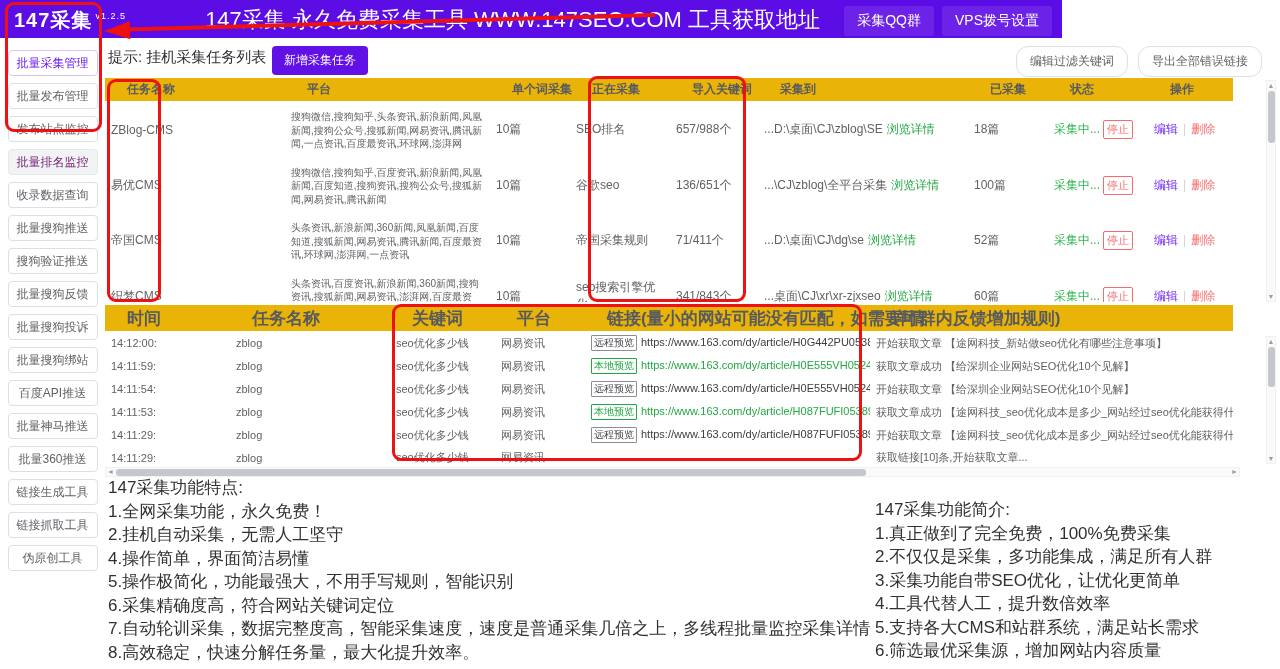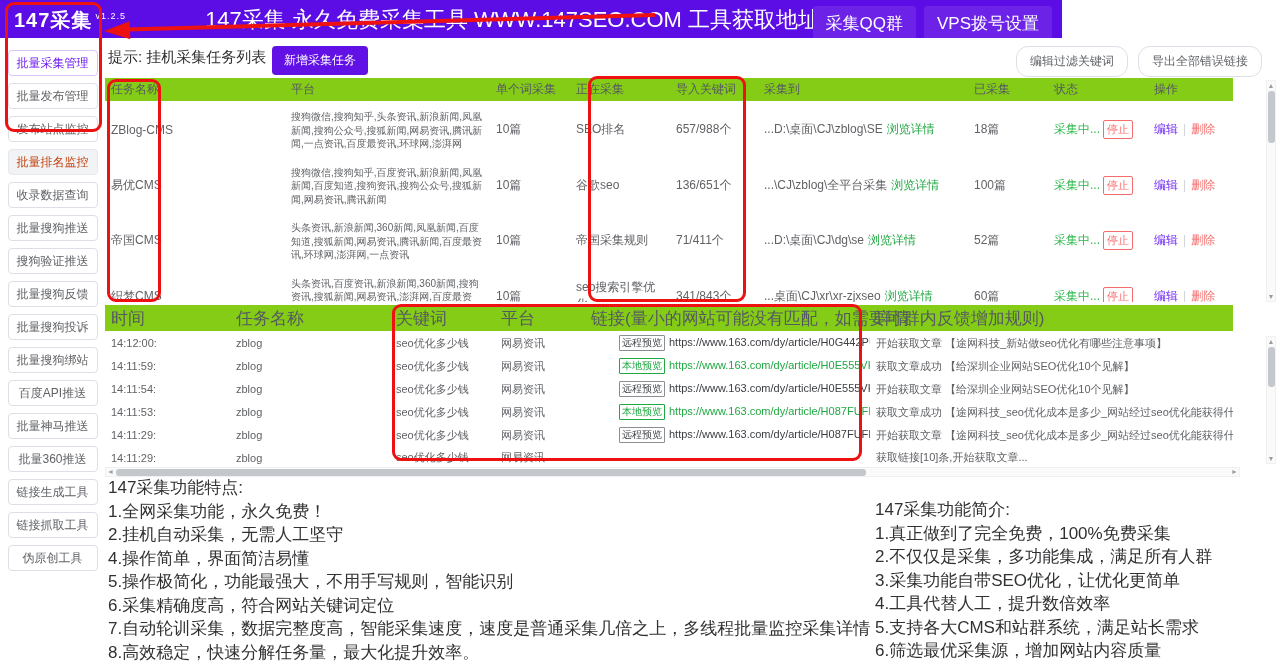--- a/index.html
+++ b/index.html
@@ -5,53 +5,53 @@
   * { margin:0; padding:0; box-sizing:border-box; }
   body { font-family:"Liberation Sans", sans-serif; background:#888; }
   .stage { position:relative; width:1280px; height:669px; background:#fff; overflow:hidden; }
 
   
   .topbar { position:absolute; left:0; top:0; width:1062px; height:38px; background:#5c0ce4; color:#fff; }
   .logo { position:absolute; left:14px; top:7px; font-size:20px; font-weight:bold; letter-spacing:1px; }
   .logo .ver { font-size:9px; font-weight:normal; margin-left:3px; vertical-align:super; }
   .main-title { position:absolute; left:50%; top:5px; transform:translateX(-53%); font-size:22px; white-space:nowrap; }
   .topbar-right { position:absolute; right:10px; top:6px; display:flex; gap:8px; }
-  .topbar-btn { background:#6d22e8; color:#fff; border:none; font-size:17px; padding:6px 13px; border-radius:3px; cursor:pointer; font-family:inherit; white-space:nowrap; }
+  .topbar-btn { background:#6d22e8; color:#fff; border:none; font-size:14px; padding:6px 13px; border-radius:3px; cursor:pointer; font-family:inherit; white-space:nowrap; }
 
   
   .sidebar { position:absolute; left:0; top:38px; width:105px; bottom:0; background:#fff; padding-top:12px; }
   .side-btn { display:block; width:90px; height:26px; margin:0 auto 7px auto; background:#fff; border:1px solid #dcdfe6; border-radius:4px; font-size:12px; color:#606266; font-family:inherit; cursor:pointer; white-space:nowrap; }
   .side-btn.active { color:#6a19f0; border-color:#d8c6f8; }
-  .side-btn.disabled { color:#c2410c; background:#f2f3f5; border-color:#e6e8ec; cursor:default; }
+  .side-btn.disabled { color:#701a75; background:#f2f3f5; border-color:#e6e8ec; cursor:default; }
 
   
   .main { position:absolute; left:105px; top:38px; right:0; bottom:0; background:#fff; }
   .toolbar-hint { position:absolute; left:3px; top:10px; font-size:15px; color:#303133; }
   .new-task-btn { position:absolute; left:167px; top:8px; background:#6111e6; color:#fff; border:none; border-radius:4px; font-size:12px; padding:6px 12px; font-family:inherit; cursor:pointer; }
   .toolbar-right { position:absolute; right:18px; top:8px; display:flex; gap:10px; }
   .outline-btn { background:#fff; border:1px solid #dcdfe6; border-radius:12px; color:#606266; font-size:12px; padding:6px 13px; font-family:inherit; cursor:pointer; white-space:nowrap; }
 
   
   .task-wrap { position:absolute; left:0; top:40px; width:1128px; height:224px; overflow:hidden; }
   table { border-collapse:collapse; table-layout:fixed; width:1128px; }
-  th { background:#84cc16; color:#555a61; font-size:12px; font-weight:normal; text-align:left; height:23px; padding:0 6px; white-space:nowrap; overflow:visible; }
+  th { background:#eab308; color:#555a61; font-size:12px; font-weight:bold; text-align:left; height:23px; padding:0 22px; white-space:nowrap; overflow:visible; }
   td { font-size:12px; color:#606266; padding:8px 6px 6px 6px; vertical-align:middle; }
   td.plat { font-size:10px; line-height:13.5px; color:#606266; padding-top:9px; }
   .running { color:#2db84d; }
   .stop-btn { border:1px solid #f56c6c; color:#f56c6c; background:#fff; font-size:11px; padding:1px 3px; margin-left:3px; border-radius:2px; cursor:pointer; font-family:inherit; }
   a.glink { color:#21a842; text-decoration:none; cursor:pointer; margin-left:4px; }
   a.edit { color:#6f2cf5; cursor:pointer; }
   a.del { color:#f56c6c; cursor:pointer; }
   .sep { color:#d0d3d8; margin:0 5px; }
 
   
   .log-wrap { position:absolute; left:0; top:267px; width:1128px; height:160px; overflow:hidden; }
   .log-wrap th { font-size:17px; height:26px; }
   .log-wrap td { padding:4px 6px 3px 6px; font-size:11px; white-space:nowrap; overflow:hidden; }
-  .badge { display:inline-block; border:1px solid #8a8d92; color:#45484d; font-size:10px; padding:0 2px; margin-right:4px; border-radius:1px;margin-left:28px; }
+  .badge { display:inline-block; border:1px solid #8a8d92; color:#45484d; font-size:10px; padding:0 2px; margin-right:4px; border-radius:1px; }
   .badge.local { border-color:#21a842; color:#21a842; }
   .url-remote { color:#3a3d42; }
   .url-local { color:#21a842; }
 
   
   .vscroll { position:absolute; width:10px; background:#fafafa; border:1px solid #f0f0f0; }
   .vscroll .arr { position:absolute; left:0; width:8px; text-align:center; font-size:7px; color:#9a9da2; }
   .vthumb { position:absolute; left:1px; width:7px; background:#c4c7cc; border-radius:3px; }
   .hscroll { position:absolute; left:0; top:429px; width:1135px; height:10px; background:#fafafa; border:1px solid #f0f0f0; }
   .hthumb { position:absolute; left:10px; top:1px; height:7px; width:750px; background:#c4c7cc; border-radius:3px; }

